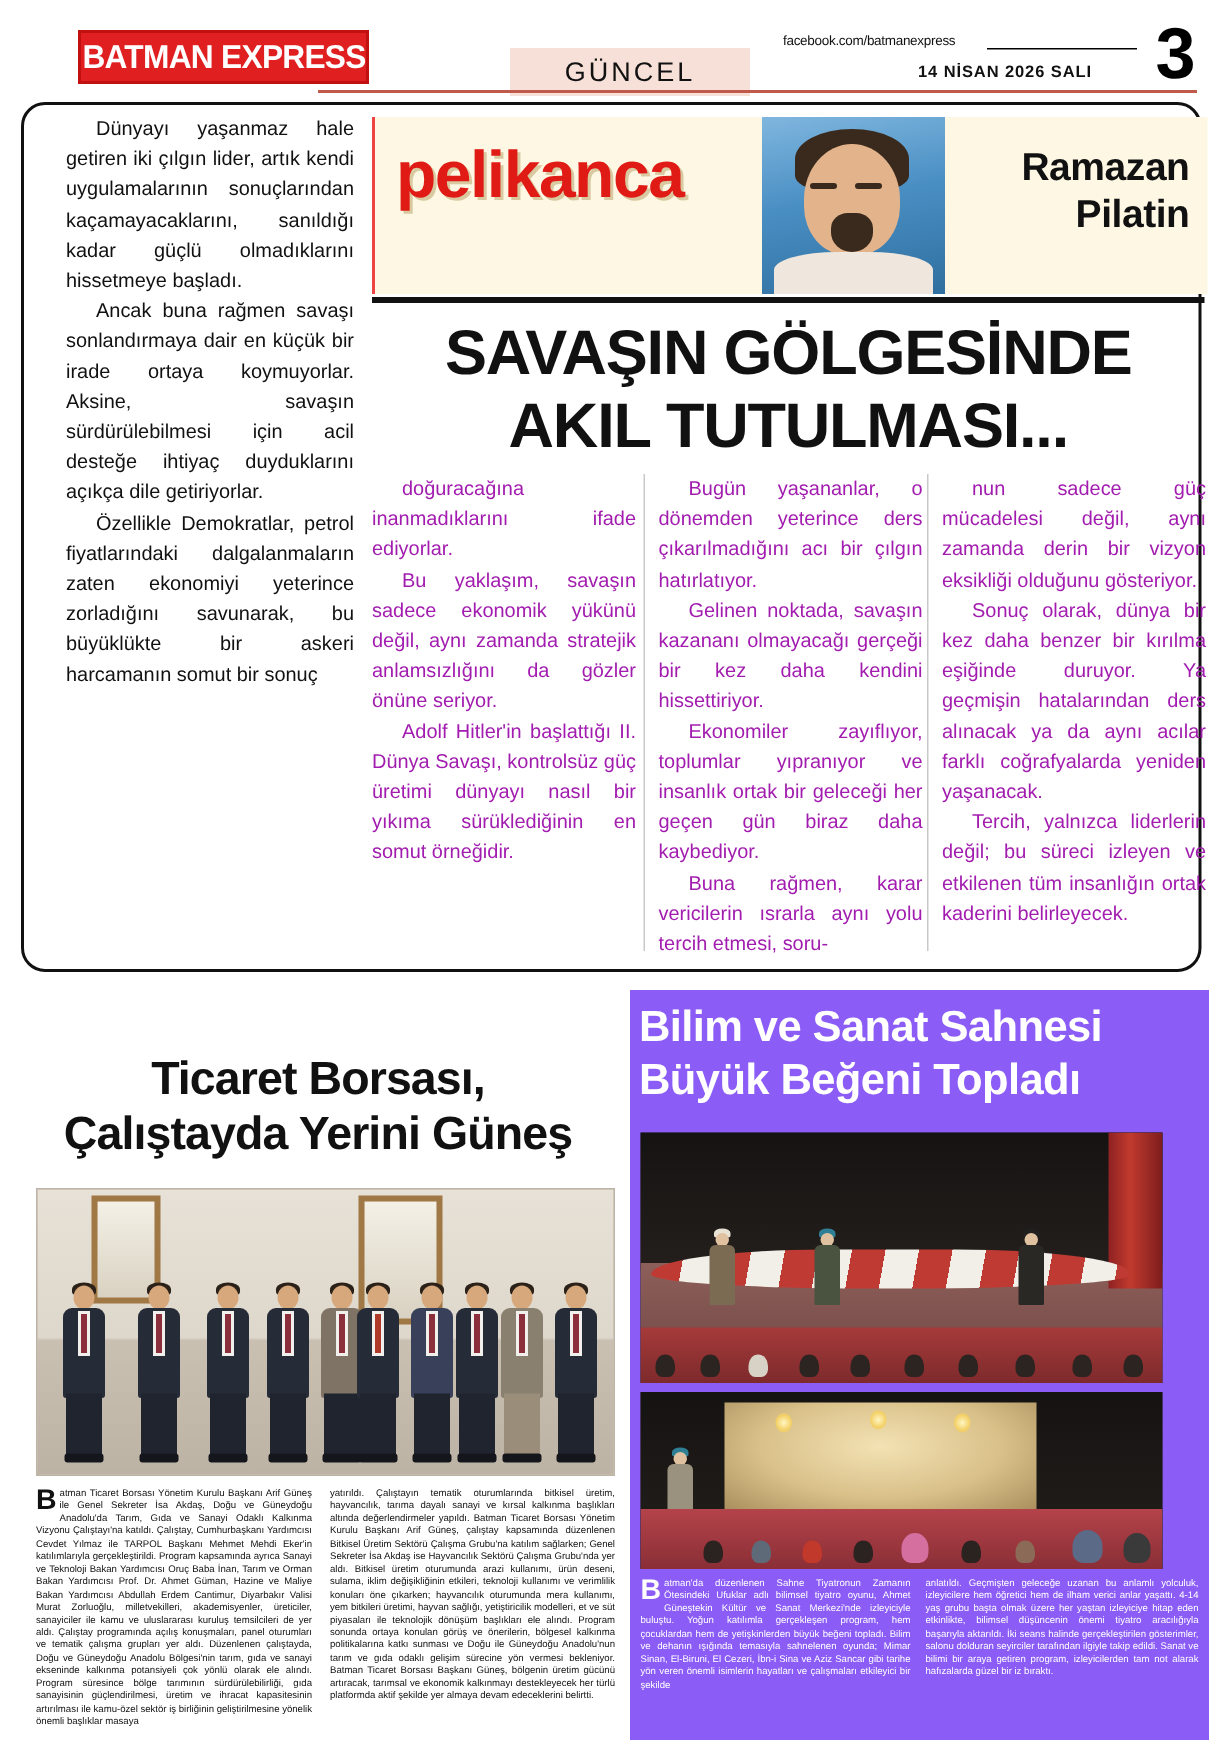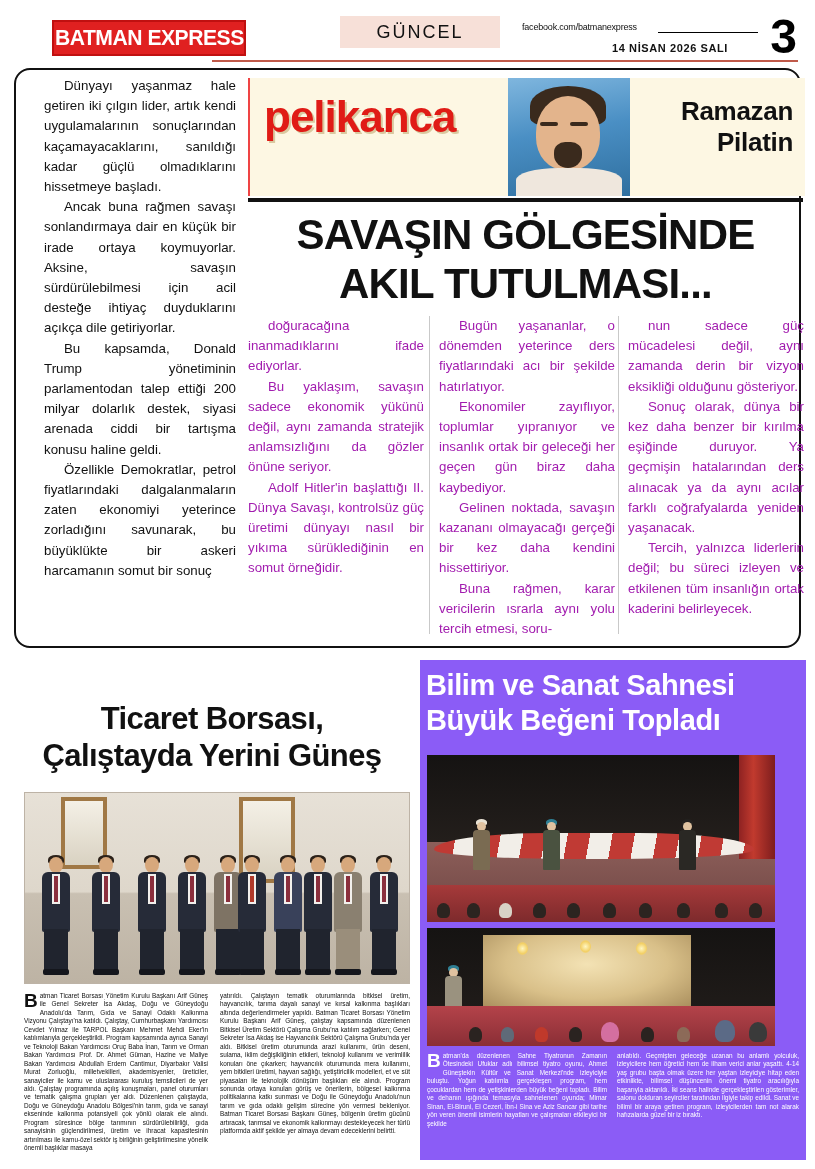--- a/index.html
+++ b/index.html
@@ -38,21 +38,21 @@
     color: #ffffff;
     font-weight: bold;
     font-size: 22px;
     letter-spacing: -0.5px;
     font-family: "Liberation Sans", sans-serif;
     transform: scaleX(0.96);
     white-space: nowrap;
   }
   #section-tab {
     position: absolute;
-    left: 340px; top: 16px;
+    left: 340px; top: 32px;
     width: 160px; height: 32px;
     background: #f7e0d8;
     display: flex;
     align-items: center;
     justify-content: center;
   }
   #section-tab-label {
     font-size: 18px;
     letter-spacing: 2px;
     color: #111;
@@ -444,21 +444,20 @@
   <div id="masthead-rule"></div>
 </div>
 
 <div id="opinion-box"></div>
 
 <div id="opinion-inner">
 
   <div id="lead-col">
     <p>Dünyayı yaşanmaz hale getiren iki çılgın lider, artık kendi uygulamalarının sonuçlarından kaçamayacaklarını, sanıldığı kadar güçlü olmadıklarını hissetmeye başladı.</p>
     <p>Ancak buna rağmen savaşı sonlandırmaya dair en küçük bir irade ortaya koymuyorlar. Aksine, savaşın sürdürülebilmesi için acil desteğe ihtiyaç duyduklarını açıkça dile getiriyorlar.</p>
-    <p>Bu kapsamda, Donald Trump yönetiminin parlamentodan talep ettiği 200 milyar dolarlık destek, siyasi arenada ciddi bir tartışma konusu haline geldi.</p>
     <p>Özellikle Demokratlar, petrol fiyatlarındaki dalgalanmaların zaten ekonomiyi yeterince zorladığını savunarak, bu büyüklükte bir askeri harcamanın somut bir sonuç</p>
   </div>
 
   <div id="columnist-strip">
     <div id="pelikanca">pelikanca</div>
     <div id="author-photo">
       <div class="hair"></div>
       <div class="face"></div>
       <div class="brow-l"></div>
       <div class="brow-r"></div>
@@ -480,23 +479,23 @@
   <div class="col-divider" style="left:413px;"></div>
   <div class="col-divider" style="left:602px;"></div>
 
   <div id="op-col-1" class="op-col">
     <p>doğuracağına inanmadıklarını ifade ediyorlar.</p>
     <p>Bu yaklaşım, savaşın sadece ekonomik yükünü değil, aynı zamanda stratejik anlamsızlığını da gözler önüne seriyor.</p>
     <p>Adolf Hitler'in başlattığı II. Dünya Savaşı, kontrolsüz güç üretimi dünyayı nasıl bir yıkıma sürüklediğinin en somut örneğidir.</p>
   </div>
 
   <div id="op-col-2" class="op-col">
-    <p>Bugün yaşananlar, o dönemden yeterince ders fiyatlarındaki acı bir şekilde hatırlatıyor.</p>
+    <p>Bugün yaşananlar, o dönemden yeterince ders çıkarılmadığını acı bir çılgın hatırlatıyor.</p>
+    <p>Gelinen noktada, savaşın kazananı olmayacağı gerçeği bir kez daha kendini hissettiriyor.</p>
     <p>Ekonomiler zayıflıyor, toplumlar yıpranıyor ve insanlık ortak bir geleceği her geçen gün biraz daha kaybediyor.</p>
-    <p>Gelinen noktada, savaşın kazananı olmayacağı gerçeği bir kez daha kendini hissettiriyor.</p>
     <p>Buna rağmen, karar vericilerin ısrarla aynı yolu tercih etmesi, soru-</p>
   </div>
 
   <div id="op-col-3" class="op-col">
     <p>nun sadece güç mücadelesi değil, aynı zamanda derin bir vizyon eksikliği olduğunu gösteriyor.</p>
     <p>Sonuç olarak, dünya bir kez daha benzer bir kırılma eşiğinde duruyor. Ya geçmişin hatalarından ders alınacak ya da aynı acılar farklı coğrafyalarda yeniden yaşanacak.</p>
     <p>Tercih, yalnızca liderlerin değil; bu süreci izleyen ve etkilenen tüm insanlığın ortak kaderini belirleyecek.</p>
   </div>
 </div>
 

